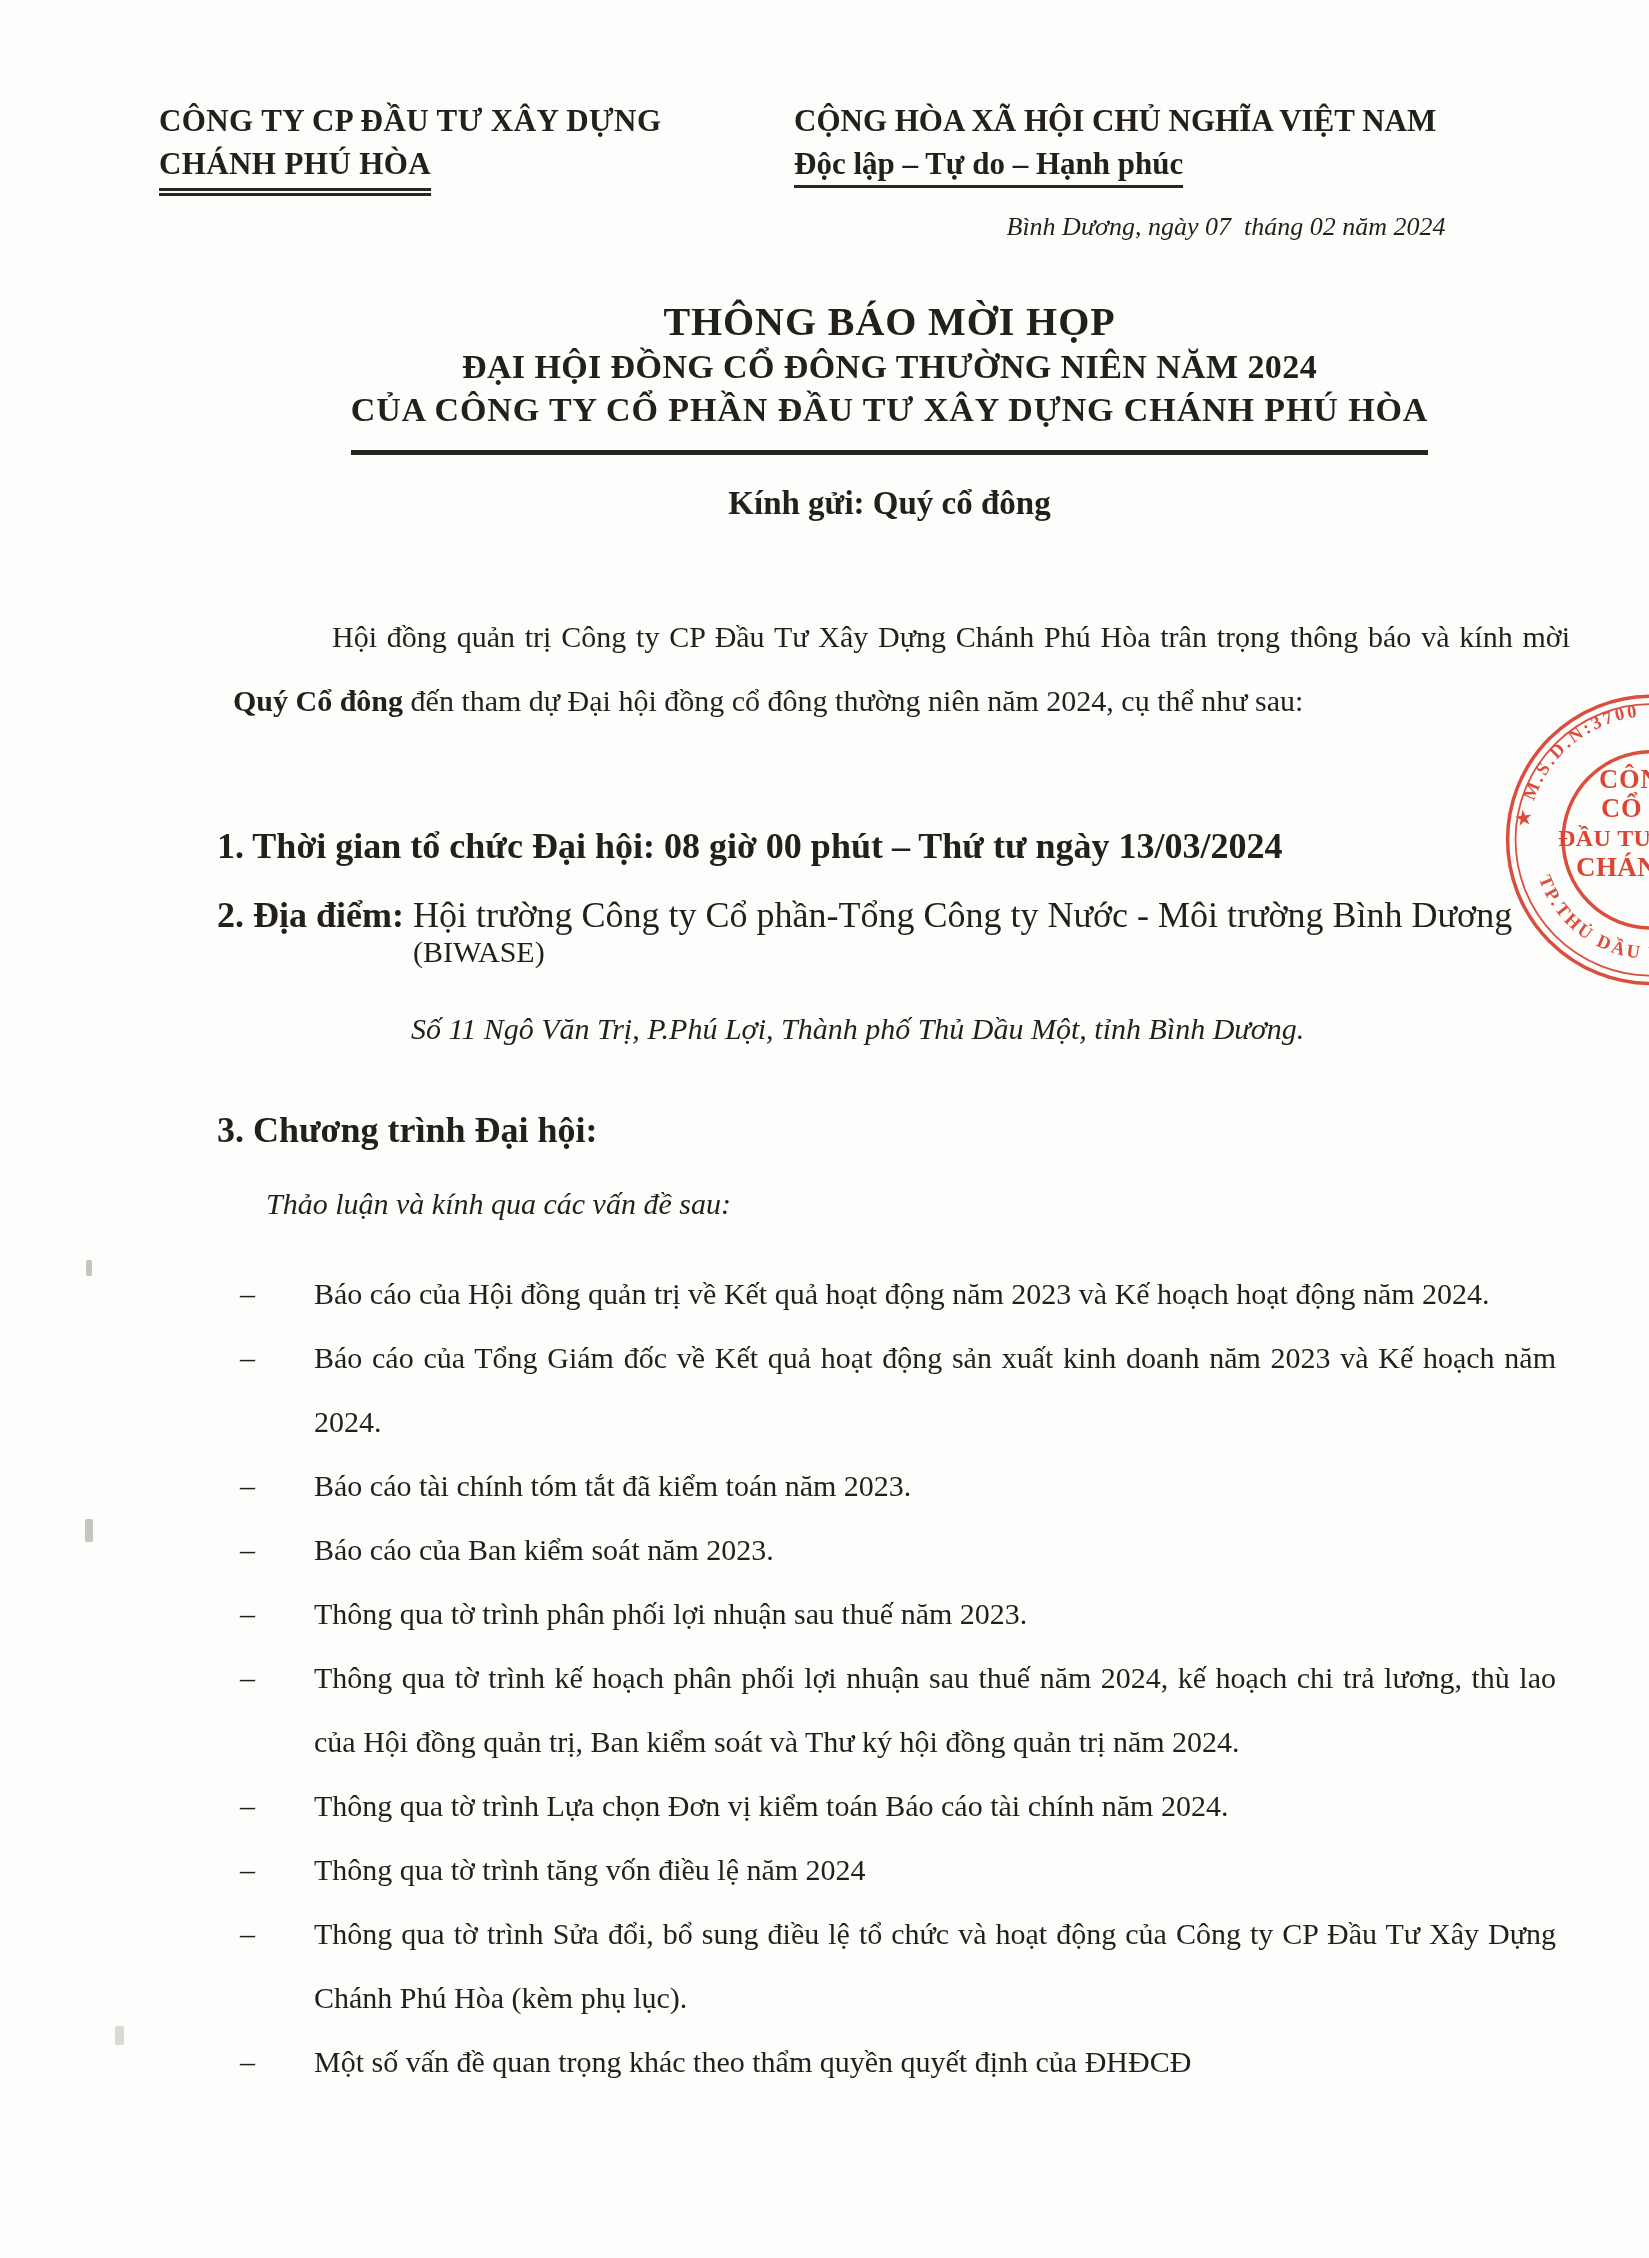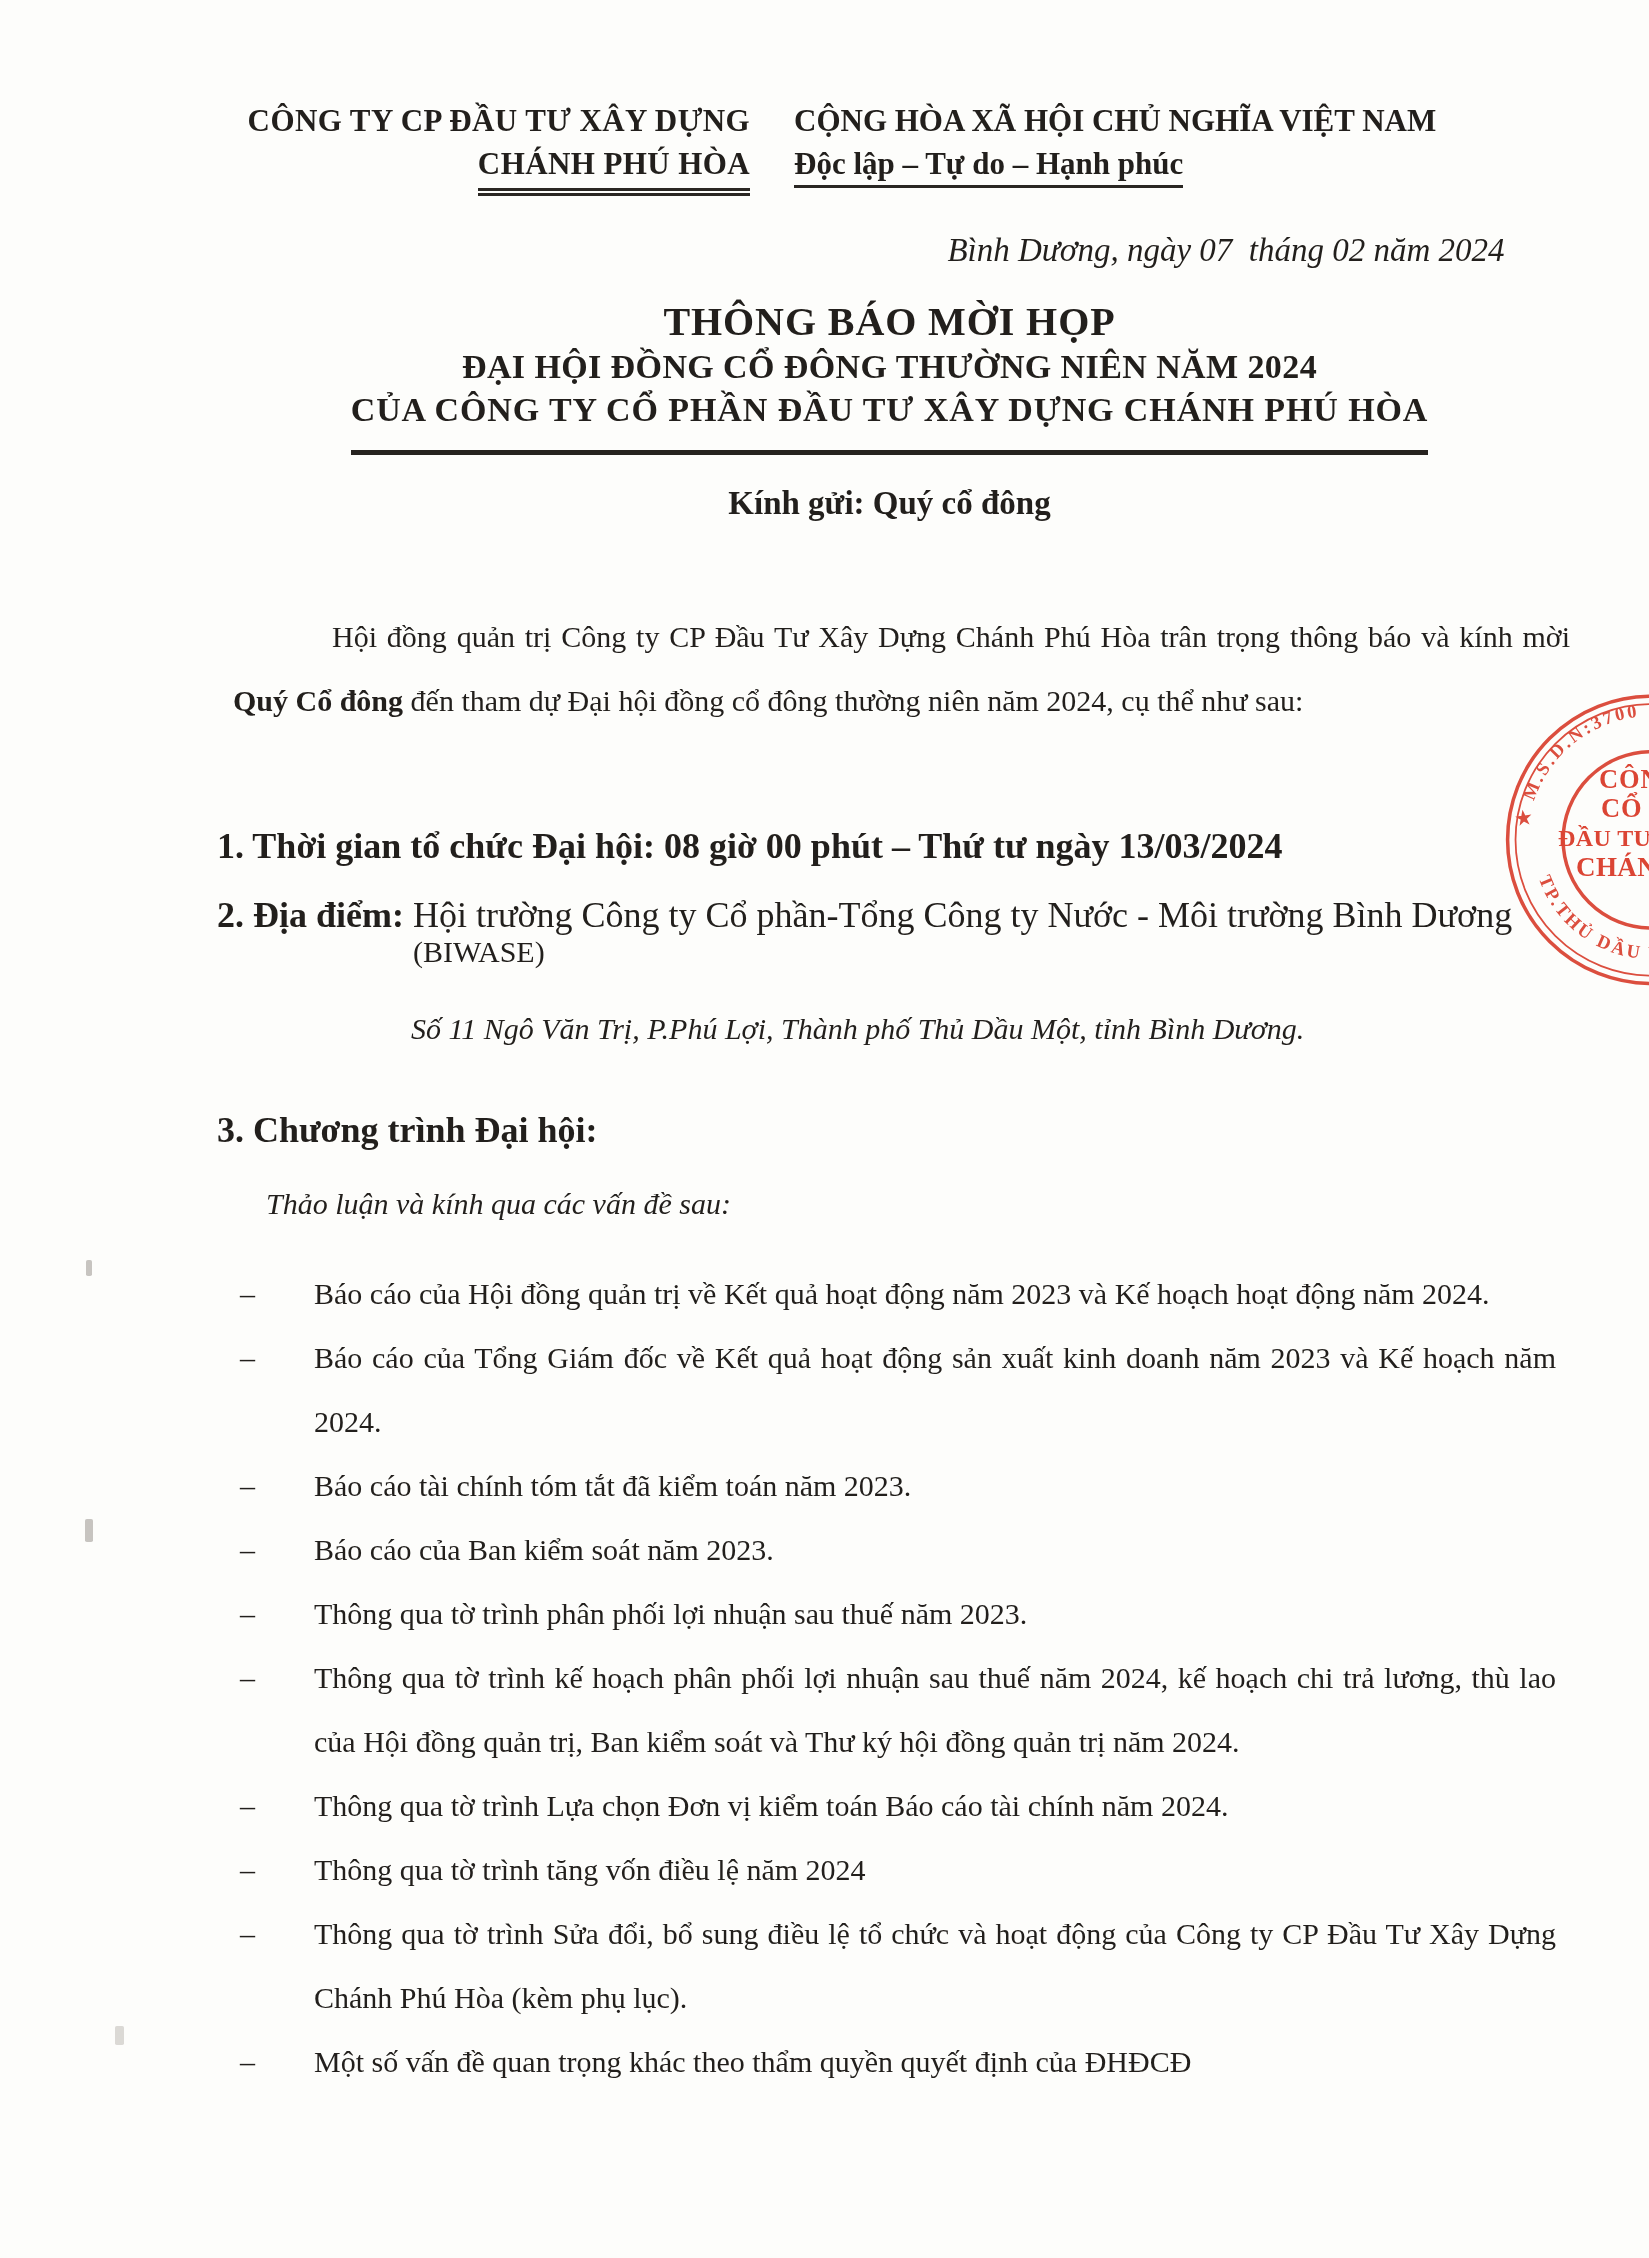--- a/index.html
+++ b/index.html
@@ -7,32 +7,32 @@
     position:relative;
     width:1650px;height:2258px;
     background:#fdfdfb;
     overflow:hidden;
     font-family:"Liberation Serif","DejaVu Serif",serif;
     color:#221f1c;
   }
   
   .hdr-left{
     position:absolute;left:159px;top:99px;width:591px;
-    text-align:right;font-weight:bold;font-size:31px;line-height:43px;
+    text-align:left;font-weight:bold;font-size:31px;line-height:43px;
     letter-spacing:0.4px;
   }
   .u-double{display:inline-block;border-bottom:8px double #2a2723;padding-bottom:2.6px;}
   .hdr-right{
     position:absolute;left:794px;top:99px;width:776px;
     font-weight:bold;font-size:31px;line-height:43px;
   }
   .u-single{display:inline-block;border-bottom:3.5px solid #2a2723;padding-bottom:0;}
   .dateline{
     position:absolute;top:212px;left:891px;width:670px;
-    text-align:center;font-style:italic;font-size:33px;white-space:pre;margin-top:20px;
+    text-align:center;font-style:italic;font-size:26px;white-space:pre;
   }
   
   .title-block{position:absolute;left:128px;top:298px;width:1523px;text-align:center;font-weight:bold;}
   .t1{font-size:40px;line-height:48px;letter-spacing:0.9px;}
   .t2{font-size:34px;line-height:42px;letter-spacing:0.4px;}
   .t3{font-size:34px;line-height:44px;letter-spacing:0.9px;}
   .t3 .u-title{display:inline-block;border-bottom:5.3px solid #26231f;padding-bottom:18px;}
   .salutation{
     position:absolute;top:485px;left:128px;width:1523px;
     text-align:center;font-weight:bold;font-size:33px;

